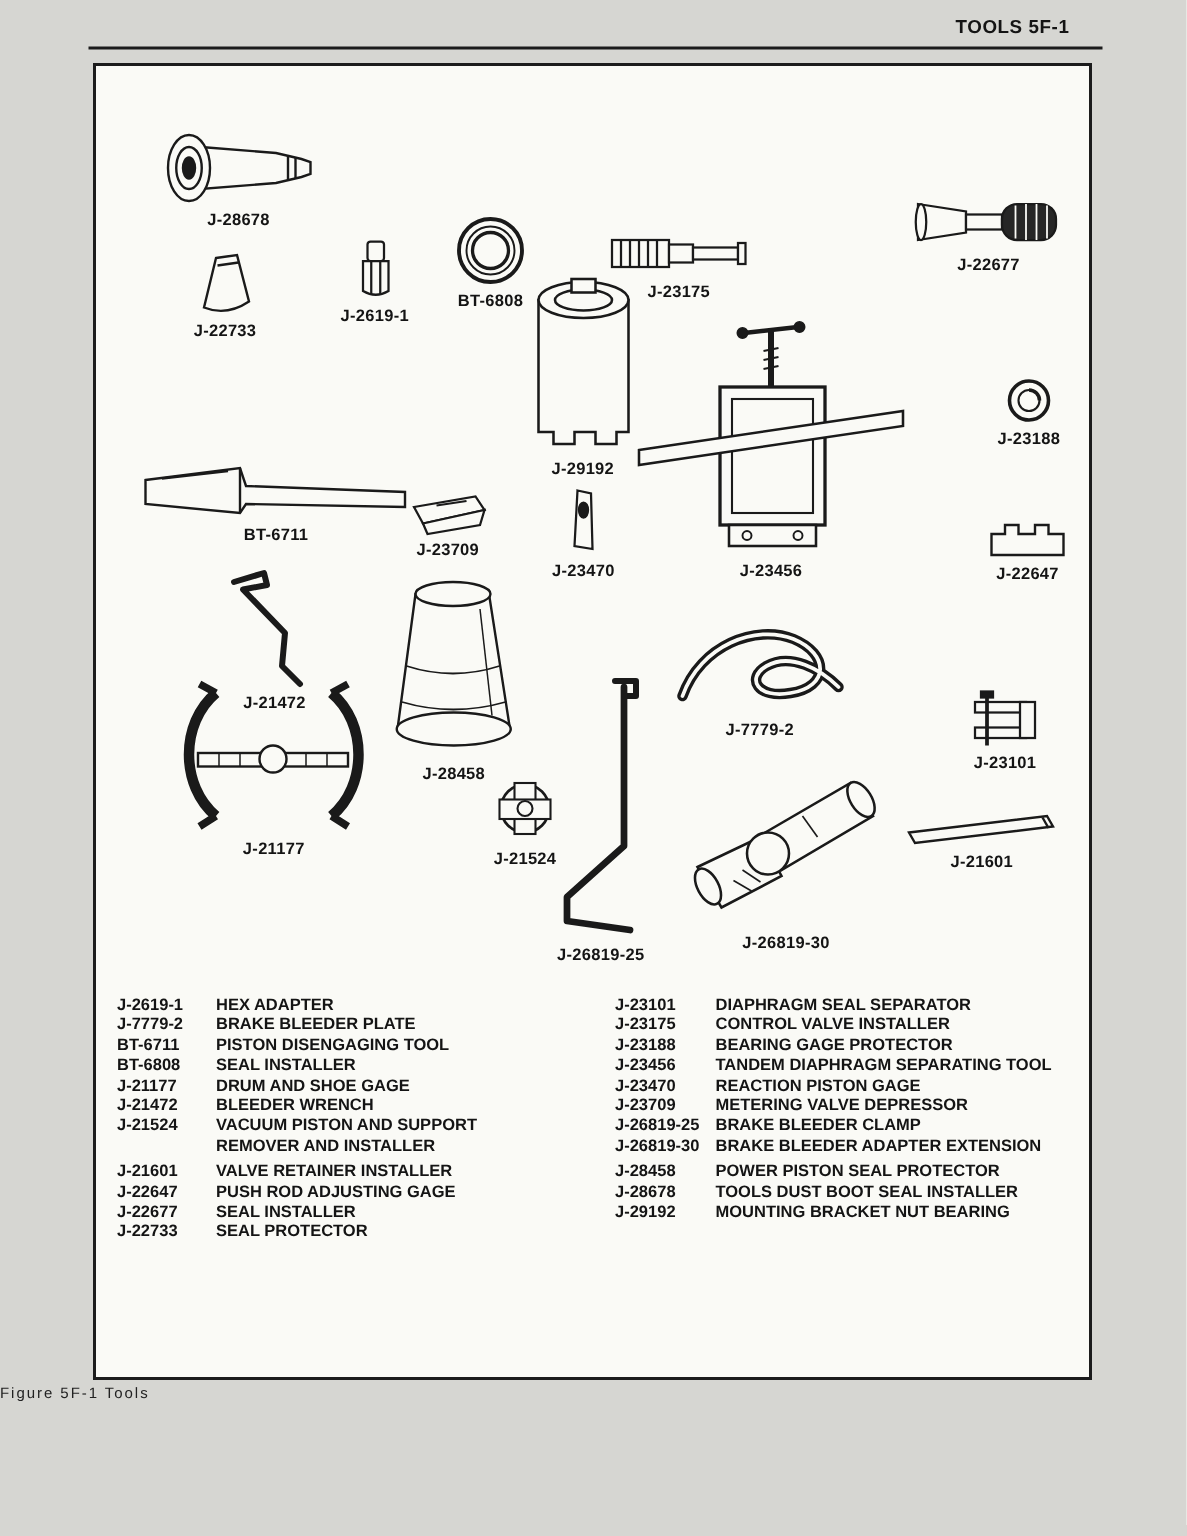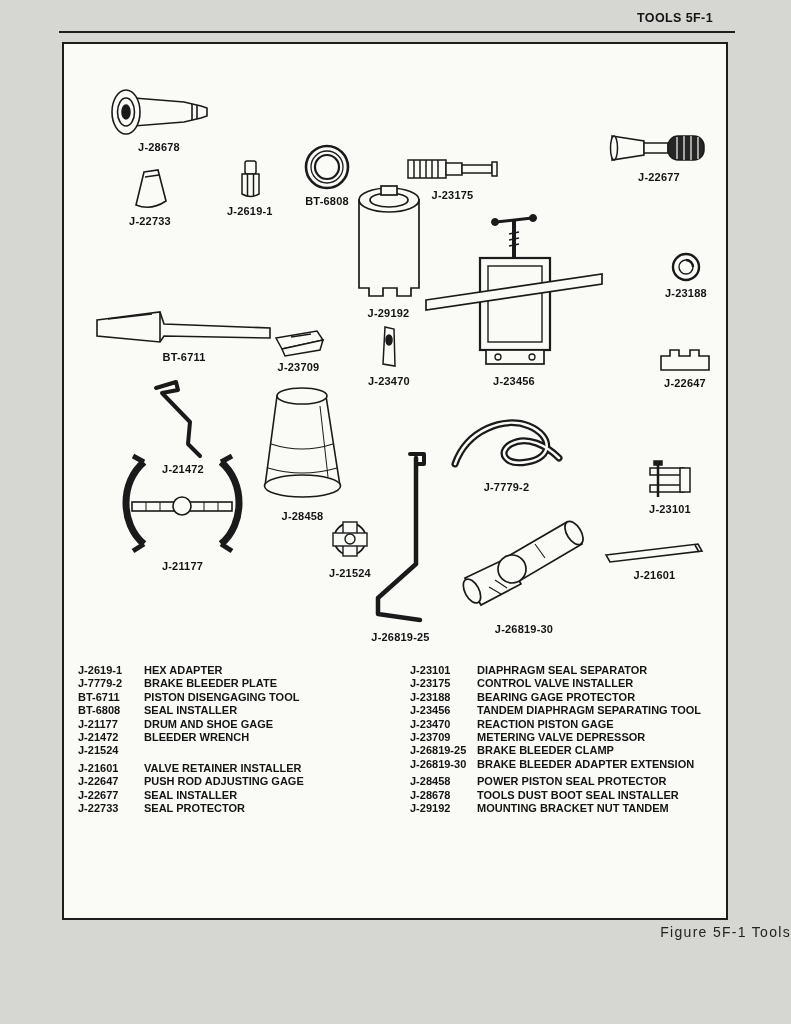--- a/index.html
+++ b/index.html
@@ -34,21 +34,21 @@
   .legend-col { display:flex; flex-direction:column; }
   .legend-col.left  { width:332px; }
   .legend-col.right { width:308px; }
   .legend-row { display:flex; line-height:13.4px; }
   .legend-row.gap-top { margin-top:4px; }
   .legend-num  { font-size:11px; font-weight:bold; flex:0 0 66px; }
   .legend-col.right .legend-num { flex:0 0 67px; }
   .legend-name { font-size:11px; font-weight:bold; white-space:pre-line; }
   .caption {
     position:absolute; top:924px; left:0; width:100%;
-    text-align:right; font-size:14px; letter-spacing:1.3px; color:#222;
+    text-align:left; font-size:10px; letter-spacing:1.3px; color:#222;
   }
 </style>
 </head>
 <body>
 
 <div class="page">
 
   <div class="header-title">TOOLS 5F-1</div>
   <div class="header-rule"></div>
 
@@ -352,20 +352,22 @@
         <div class="legend-row">
           <span class="legend-num">J-21177</span>
           <span class="legend-name">DRUM AND SHOE GAGE</span>
         </div>
         <div class="legend-row">
           <span class="legend-num">J-21472</span>
           <span class="legend-name">BLEEDER WRENCH</span>
         </div>
         <div class="legend-row">
           <span class="legend-num">J-21524</span>
+          <span class="legend-name">VACUUM PISTON AND SUPPORT
+REMOVER AND INSTALLER</span>
         </div>
         <div class="legend-row gap-top">
           <span class="legend-num">J-21601</span>
           <span class="legend-name">VALVE RETAINER INSTALLER</span>
         </div>
         <div class="legend-row">
           <span class="legend-num">J-22647</span>
           <span class="legend-name">PUSH ROD ADJUSTING GAGE</span>
         </div>
         <div class="legend-row">
@@ -413,21 +415,21 @@
         <div class="legend-row gap-top">
           <span class="legend-num">J-28458</span>
           <span class="legend-name">POWER PISTON SEAL PROTECTOR</span>
         </div>
         <div class="legend-row">
           <span class="legend-num">J-28678</span>
           <span class="legend-name">TOOLS DUST BOOT SEAL INSTALLER</span>
         </div>
         <div class="legend-row">
           <span class="legend-num">J-29192</span>
-          <span class="legend-name">MOUNTING BRACKET NUT TANDEM</span>
+          <span class="legend-name">MOUNTING BRACKET NUT BEARING</span>
         </div>
       </div>
     </div>
 
   </div>
 
   <div class="caption">Figure 5F-1 Tools</div>
 
 </div>
 

